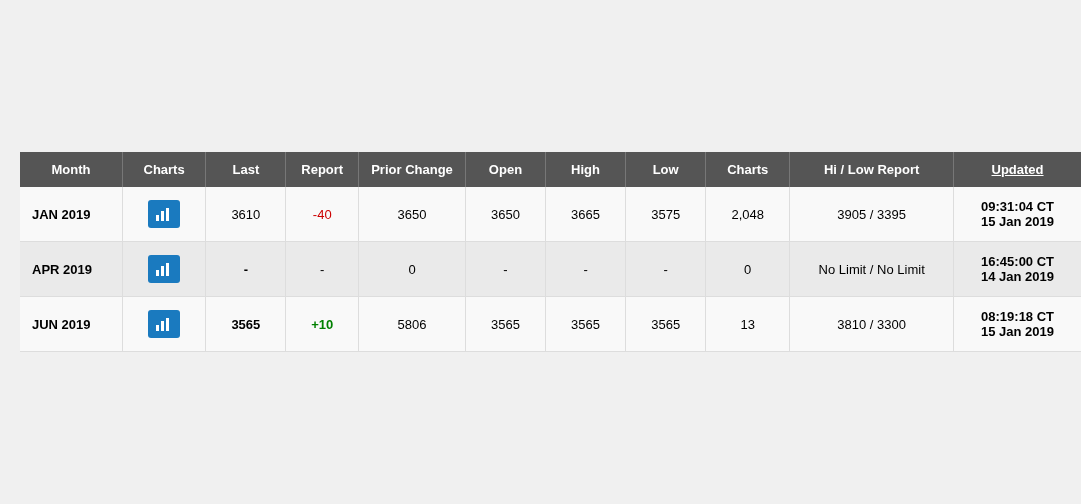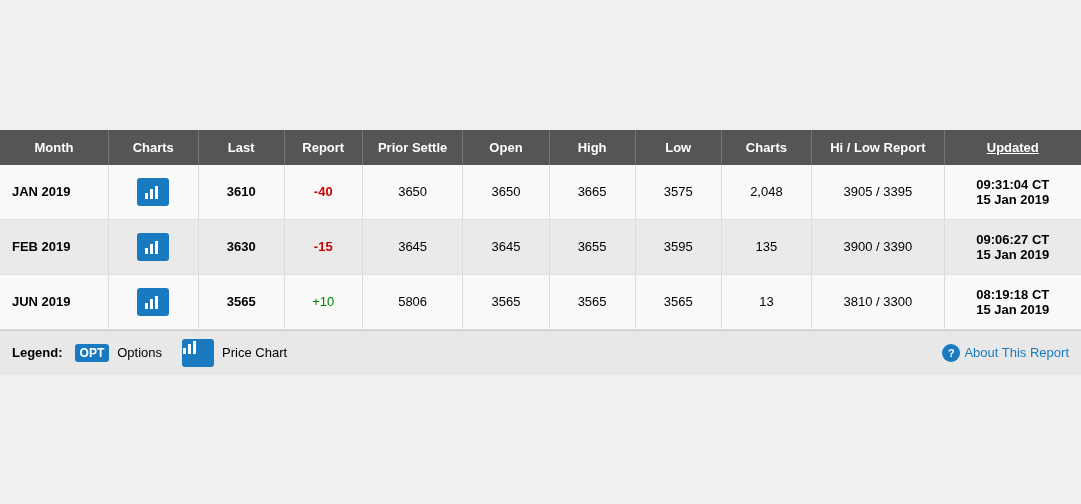--- a/index.html
+++ b/index.html
@@ -9,20 +9,21 @@
       background: #f0f0f0;
       display: flex;
       justify-content: center;
       align-items: center;
       min-height: 504px;
       width: 1081px;
     }
     .container {
       width: 1081px;
       background: #fff;
+      margin-left: 20px;
     }
     table {
       width: 100%;
       border-collapse: collapse;
     }
     thead tr {
       background: #555;
       color: #fff;
     }
     thead th {
@@ -56,25 +57,25 @@
       border-right: none;
       font-weight: bold;
     }
     .month-cell {
       font-weight: bold;
       text-align: left;
       padding-left: 12px;
     }
     .change-neg {
       color: #cc0000;
-      font-weight: bold;
+      font-weight: normal;
     }
     .change-pos {
       color: #008000;
-      font-weight: normal;
+      font-weight: bold;
     }
     .chart-icon {
       display: inline-flex;
       align-items: center;
       justify-content: center;
       background: #1a7abf;
       color: #fff;
       border-radius: 3px;
       width: 32px;
       height: 28px;
@@ -135,67 +136,67 @@
 <body>
 
 <div class="container">
   <table>
     <thead>
       <tr>
         <th>Month</th>
         <th>Charts</th>
         <th>Last</th>
         <th>Report</th>
-        <th>Prior Settle</th>
+        <th>Prior Change</th>
         <th>Open</th>
         <th>High</th>
         <th>Low</th>
         <th>Charts</th>
         <th>Hi / Low Report</th>
         <th>Updated</th>
       </tr>
     </thead>
     <tbody id="table-body">
     <tr>
           <td class="month-cell">JAN 2019</td>
           <td><span class="chart-icon">
     <svg width="18" height="16" viewBox="0 0 18 16" fill="none">
       <rect x="1" y="9" width="3" height="6" fill="white"></rect>
       <rect x="6" y="5" width="3" height="10" fill="white"></rect>
       <rect x="11" y="2" width="3" height="13" fill="white"></rect>
     </svg>
   </span></td>
-          <td style="font-weight: bold;">3610</td>
+          <td style="font-weight: normal;">3610</td>
           <td class="change-neg">-40</td>
           <td>3650</td>
           <td>3650</td>
           <td>3665</td>
           <td>3575</td>
           <td>2,048</td>
           <td>3905 / 3395</td>
           <td>09:31:04 CT<br>15 Jan 2019</td>
         </tr>
         <tr>
-          <td class="month-cell">FEB 2019</td>
+          <td class="month-cell">APR 2019</td>
           <td><span class="chart-icon">
     <svg width="18" height="16" viewBox="0 0 18 16" fill="none">
       <rect x="1" y="9" width="3" height="6" fill="white"></rect>
       <rect x="6" y="5" width="3" height="10" fill="white"></rect>
       <rect x="11" y="2" width="3" height="13" fill="white"></rect>
     </svg>
   </span></td>
-          <td style="font-weight: bold;">3630</td>
-          <td class="change-neg">-15</td>
-          <td>3645</td>
-          <td>3645</td>
-          <td>3655</td>
-          <td>3595</td>
-          <td>135</td>
-          <td>3900 / 3390</td>
-          <td>09:06:27 CT<br>15 Jan 2019</td>
+          <td style="font-weight: bold;">-</td>
+          <td>-</td>
+          <td>0</td>
+          <td>-</td>
+          <td>-</td>
+          <td>-</td>
+          <td>0</td>
+          <td>No Limit / No Limit</td>
+          <td>16:45:00 CT<br>14 Jan 2019</td>
         </tr>
         <tr>
           <td class="month-cell">JUN 2019</td>
           <td><span class="chart-icon">
     <svg width="18" height="16" viewBox="0 0 18 16" fill="none">
       <rect x="1" y="9" width="3" height="6" fill="white"></rect>
       <rect x="6" y="5" width="3" height="10" fill="white"></rect>
       <rect x="11" y="2" width="3" height="13" fill="white"></rect>
     </svg>
   </span></td>
@@ -205,30 +206,13 @@
           <td>3565</td>
           <td>3565</td>
           <td>3565</td>
           <td>13</td>
           <td>3810 / 3300</td>
           <td>08:19:18 CT<br>15 Jan 2019</td>
         </tr>
       </tbody>
   </table>
 
-  <div class="footer">
-    <span class="legend-label">Legend:</span>
-    <span class="opt-badge">OPT</span>
-    <span class="legend-text">Options</span>
-    <span class="chart-icon bar-icon">
-      <svg width="18" height="16" viewBox="0 0 18 16" fill="none">
-        <rect x="1" y="9" width="3" height="6" fill="white"></rect>
-        <rect x="6" y="5" width="3" height="10" fill="white"></rect>
-        <rect x="11" y="2" width="3" height="13" fill="white"></rect>
-      </svg>
-    </span>
-    <span class="legend-text">Price Chart</span>
-    <div class="about-link">
-      <span class="help-icon">?</span>
-      <span>About This Report</span>
-    </div>
-  </div>
 </div>
 
 </body></html>

